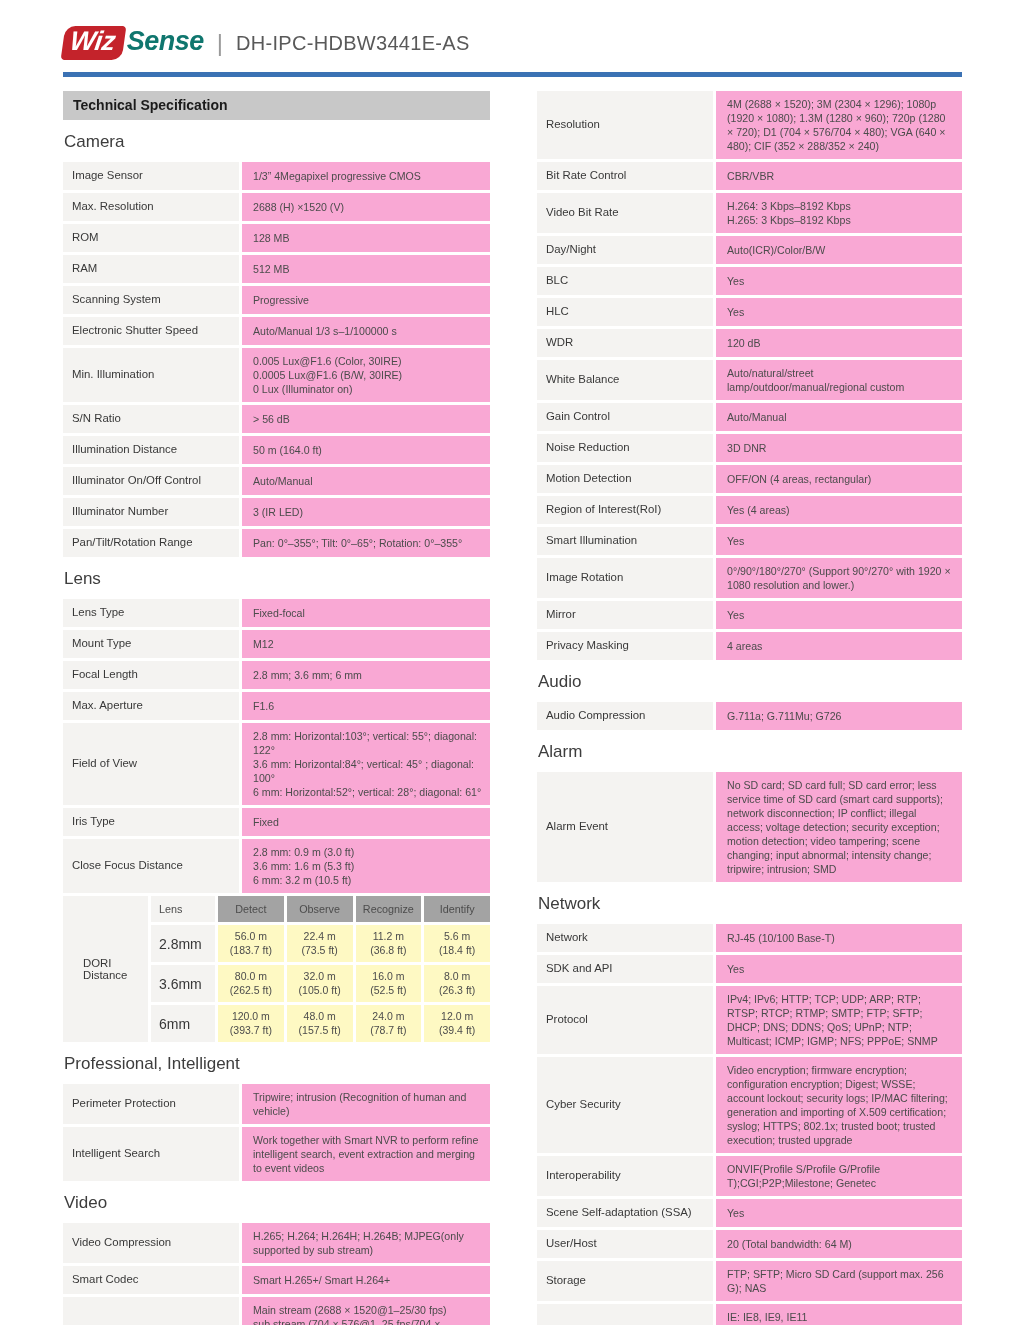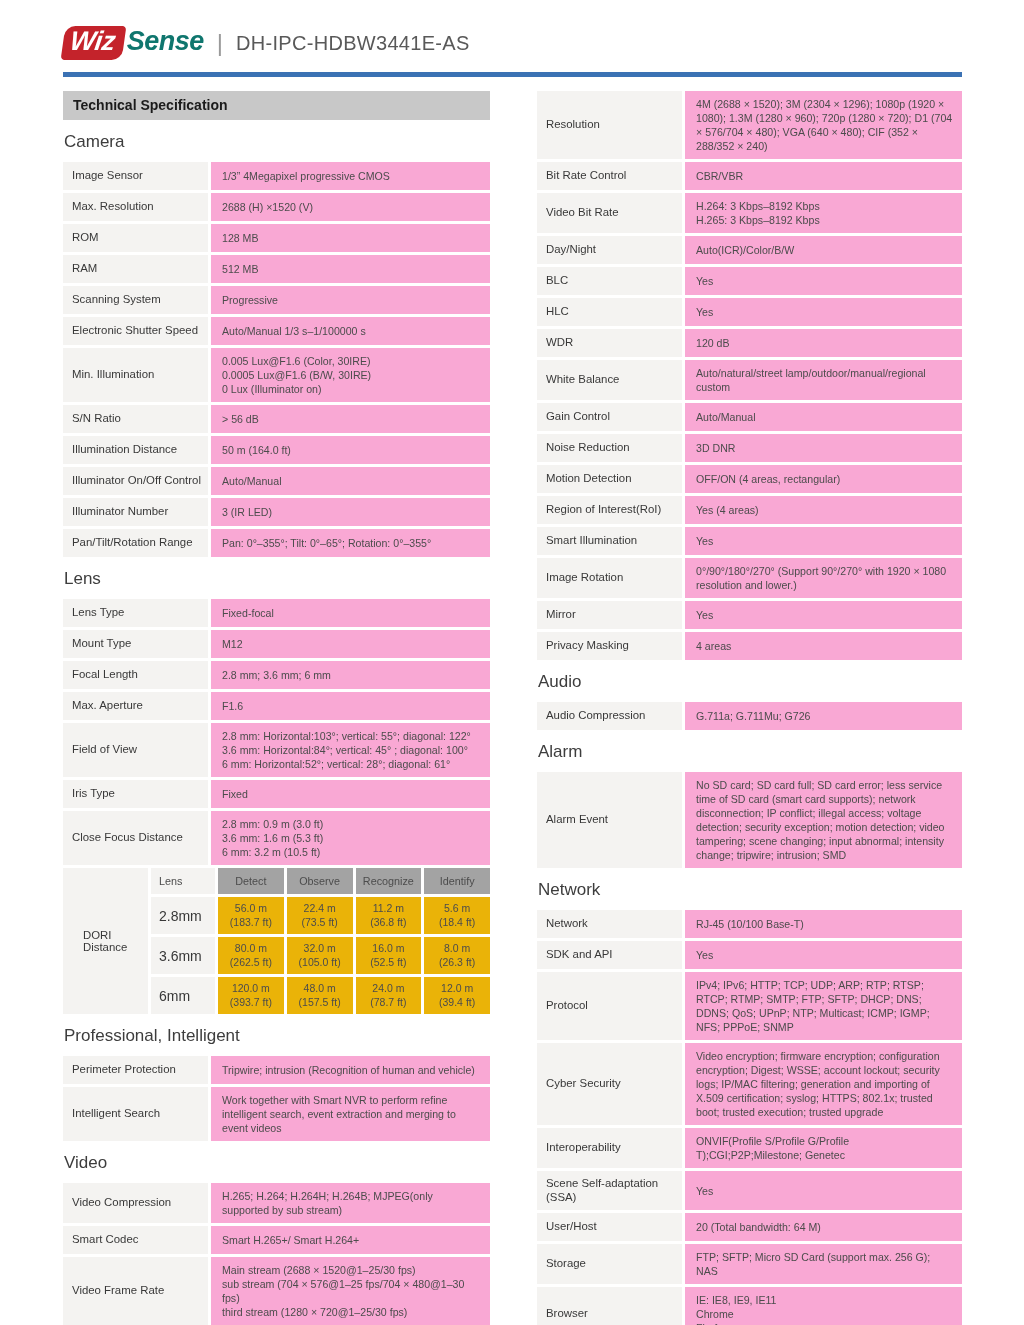--- a/index.html
+++ b/index.html
@@ -20,37 +20,37 @@
   
   .columns { display:flex; gap:47px; margin-top:14px; }
   .col-left { width:427px; flex:none; }
   .col-right { width:425px; flex:none; }
 
   .ts-bar { background:#c8c8c8; color:#1b1b1b; font-weight:bold; font-size:14px;
             padding:6px 10px 7px 10px; margin-bottom:6px; }
   .section-title { font-size:17px; color:#3d3d3d; font-weight:400; margin:12px 0 10px 1px; }
 
   .spec-row { display:flex; gap:3px; margin-bottom:3px; }
-  .spec-label { width:145px; flex:none; background:#f4f3f1; box-sizing:border-box;
+  .spec-label { width:176px; flex:none; background:#f4f3f1; box-sizing:border-box;
                 padding:6px 4px 6px 9px; font-size:11.4px; color:#383838; line-height:13.5px;
                 display:flex; align-items:center; min-height:28px; }
   .spec-value { flex:1; background:#f9a8d4; box-sizing:border-box;
                 padding:6px 8px 6px 11px; font-size:10.6px; color:#4c4c4c; line-height:14px;
                 white-space:pre-line; display:flex; align-items:center; min-height:28px; }
 
   
   .dori { display:grid; grid-template-columns:85px 64px 1fr 1fr 1fr 1fr; gap:3px; margin-bottom:3px; }
   .dori-label { grid-column:1; grid-row:1 / span 4; background:#f4f3f1; display:flex; align-items:center;
                 padding-left:20px; font-size:11.4px; color:#383838; }
   .dori-head { background:#a3a3a3; font-size:10.8px; color:#4c4c4c; display:flex; align-items:center;
                justify-content:center; min-height:26px; }
   .dori-lens-head { background:#f4f3f1; justify-content:flex-start; padding-left:8px; }
   .dori-lens { background:#f4f3f1; display:flex; align-items:center; padding-left:8px;
                font-size:14px; color:#383838; min-height:37px; }
-  .dori-cell { background:#eab308; font-size:10.5px; color:#4c4c4c; line-height:13.5px; text-align:center;
+  .dori-cell { background:#fef9c3; font-size:10.5px; color:#4c4c4c; line-height:13.5px; text-align:center;
                white-space:pre-line; display:flex; align-items:center; justify-content:center; min-height:37px; }
 </style>
 </head>
 <body>
 
 <div class="page">
 
   <div class="brand-row">
     <div class="logo"><span class="logo-wiz">Wiz</span><span class="logo-sense">Sense</span></div>
     <span class="model-sep">|</span>

